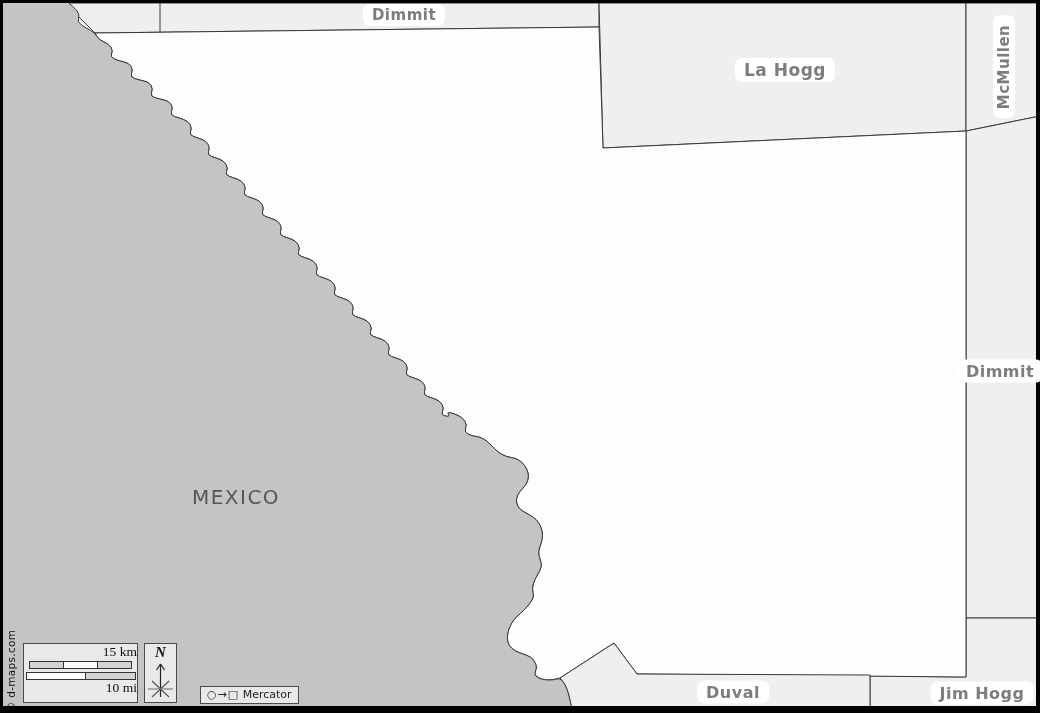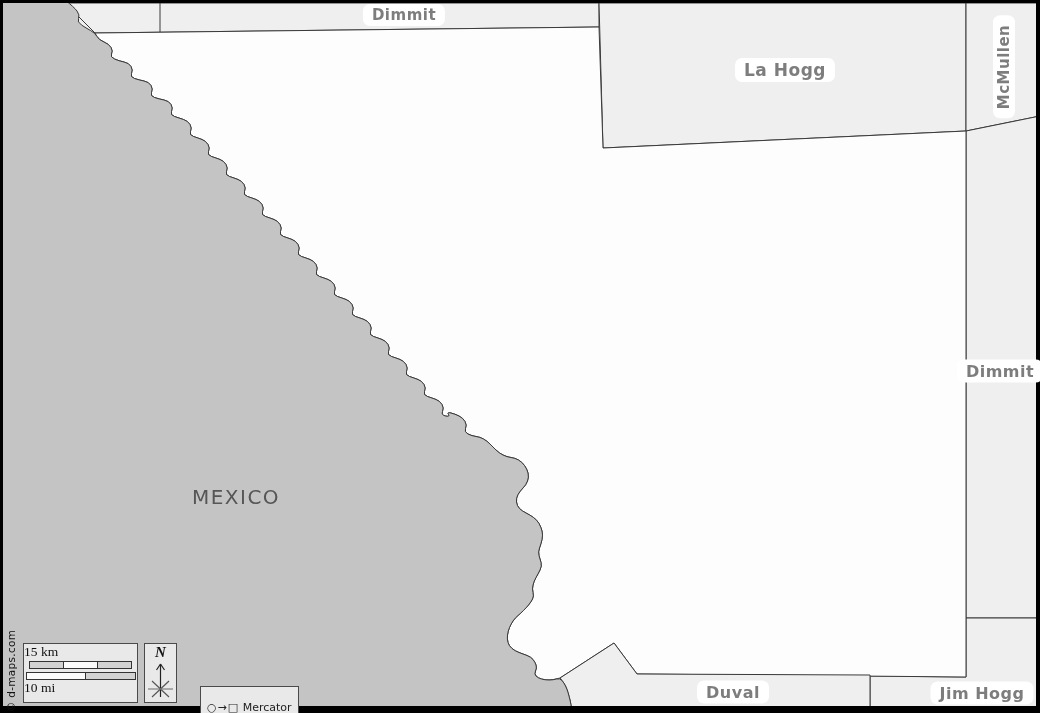--- a/index.html
+++ b/index.html
@@ -22,37 +22,37 @@
     transform:translate(-50%,-50%) rotate(-90deg);}
   .label-duval{left:1000px;top:371px;}
   .label-jimhogg{left:982px;top:693px;text-align:right;}
   .label-zapata{left:733px;top:692px;}
   .label-mexico{position:absolute;left:236px;top:497px;transform:translate(-50%,-50%);
     font-weight:normal;font-size:20px;letter-spacing:1.5px;color:var(--mexico-label);
     background:none;white-space:nowrap;}
 
   .panel{position:absolute;background:var(--panel-bg);
     border:1px solid var(--panel-border);box-sizing:border-box;}
-  #scale-box{left:23px;top:643px;width:115px;height:60px;text-align:left;}
+  #scale-box{left:23px;top:643px;width:115px;height:60px;text-align:right;}
   .scale-text{font-family:"Liberation Serif","DejaVu Serif",serif;
     font-size:13.5px;color:#111;line-height:16px;}
   .scale-bar{margin:1px auto 0;border:1px solid #333;display:flex;height:6px;}
   #km-bar{width:101px;}
   #mi-bar{width:108px;margin-top:3px;}
   .seg{height:100%;}
   .seg-gray{background:#d2d2d2;}
   .seg-white{background:#fbfbfb;}
   .seg-div{border-left:1px solid #333;}
 
   #north-box{left:144px;top:643px;width:33px;height:60px;text-align:center;}
   .north-n{font-family:"Liberation Serif","DejaVu Serif",serif;font-style:italic;
     font-weight:bold;font-size:15px;color:#111;line-height:17px;}
 
   #projection-box{left:200px;top:686px;height:18px;line-height:16px;
-    padding:13px 6px;font-size:11px;color:#222;white-space:nowrap;}
+    padding:0 6px;font-size:11px;color:#222;white-space:nowrap;}
   #projection-box .proj-icons{letter-spacing:1px;}
 
   #copyright{position:absolute;left:11px;top:671px;
     transform:translate(-50%,-50%) rotate(-90deg);
     font-size:10.5px;color:#111;white-space:nowrap;letter-spacing:.3px;}
 </style>
 </head>
 <body>
 
 <div id="stage">

